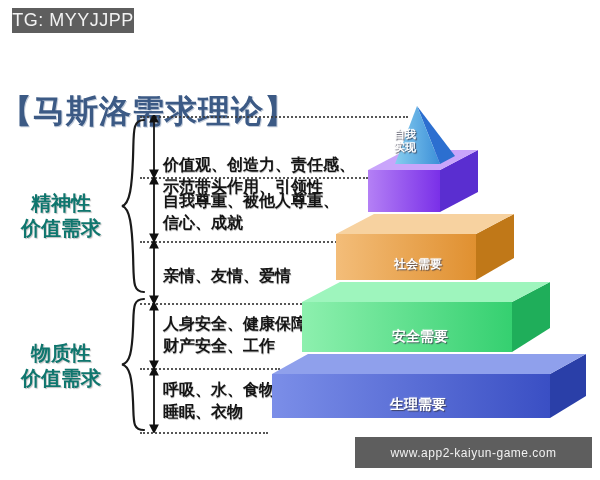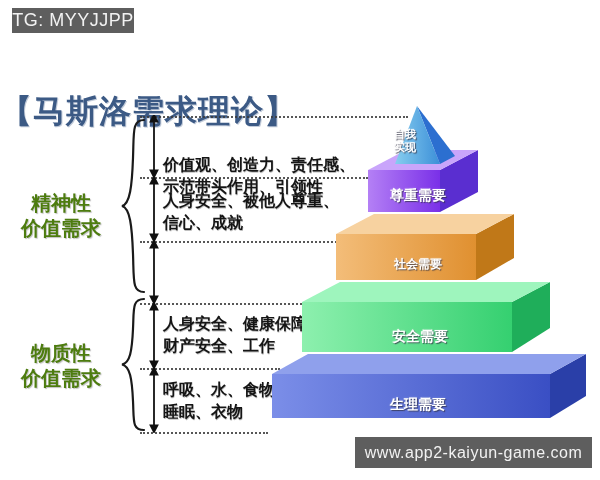--- a/index.html
+++ b/index.html
@@ -35,21 +35,21 @@
     top: 8px;
     width: 122px;
     height: 25px;
     font-size: 18px;
   }
   #wm-site {
     left: 355px;
     top: 437px;
     width: 237px;
     height: 31px;
-    font-size: 16px;
+    font-size: 12px;
   }
 
   
   #title {
     position: absolute;
     left: 0;
     top: 50px;
     width: 600px;
     text-align: left;
     font-family: "DejaVu Serif", "Liberation Serif", serif;
@@ -62,21 +62,21 @@
   }
 
   
   .grouplabel {
     position: absolute;
     width: 118px;
     text-align: center;
     font-family: "DejaVu Serif", "Liberation Serif", serif;
     font-size: 20px;
     font-weight: bold;
-    color: #4d7c0f;
+    color: #0f766e;
     line-height: 1.25;
     text-shadow: 1px 1px 1px rgba(150,150,150,.6);
   }
   #grouplabel-spiritual { left: 2px; top: 191px; }
   #grouplabel-material  { left: 2px; top: 341px; text-align: center; }
 
   
   .brace {
     position: absolute;
     left: 120px;
@@ -192,22 +192,23 @@
       <polygon points="8,253 4.6,246.5 11.4,246.5"></polygon>
 
       <line x1="8" y1="256" x2="8" y2="314"></line>
       <polygon points="8,253 4.6,259.5 11.4,259.5"></polygon>
       <polygon points="8,317 4.6,310.5 11.4,310.5"></polygon>
     </g>
   </svg>
 
   <div class="desc" id="desc-0">价值观、创造力、责任感、
 示范带头作用、引领性</div>
-  <div class="desc" id="desc-1">人身安全、被他人尊重、
+  <div class="desc" id="desc-1">自我尊重、被他人尊重、
 信心、成就</div>
+  <div class="desc" id="desc-2">亲情、友情、爱情</div>
   <div class="desc" id="desc-3">人身安全、健康保障、
 财产安全、工作</div>
   <div class="desc" id="desc-4">呼吸、水、食物、
 睡眠、衣物</div>
 
   <div id="pyramid">
     <svg viewBox="0 0 340 330" width="340" height="330">
       <defs>
         <linearGradient id="g0" x1="0" y1="0" x2="1" y2="0">
           <stop offset="0%" stop-color="#86cdef"></stop>
@@ -256,21 +257,20 @@
       </g>
 
       <g>
         <polygon points="167,0 190,58 205,50" fill="#2c6fd0"></polygon>
         <polygon points="167,0 145,58 190,58" fill="url(#g0)"></polygon>
       </g>
     </svg>
 
     <div class="tier-label" id="tierlabel-0">自我
 实现</div>
-    <div class="tier-label" id="tierlabel-1">尊重需要</div>
     <div class="tier-label" id="tierlabel-2">社会需要</div>
     <div class="tier-label" id="tierlabel-3">安全需要</div>
     <div class="tier-label" id="tierlabel-4">生理需要</div>
   </div>
 
   <div class="watermark" id="wm-site">www.app2-kaiyun-game.com</div>
 
 </div>
 
 </body></html>

